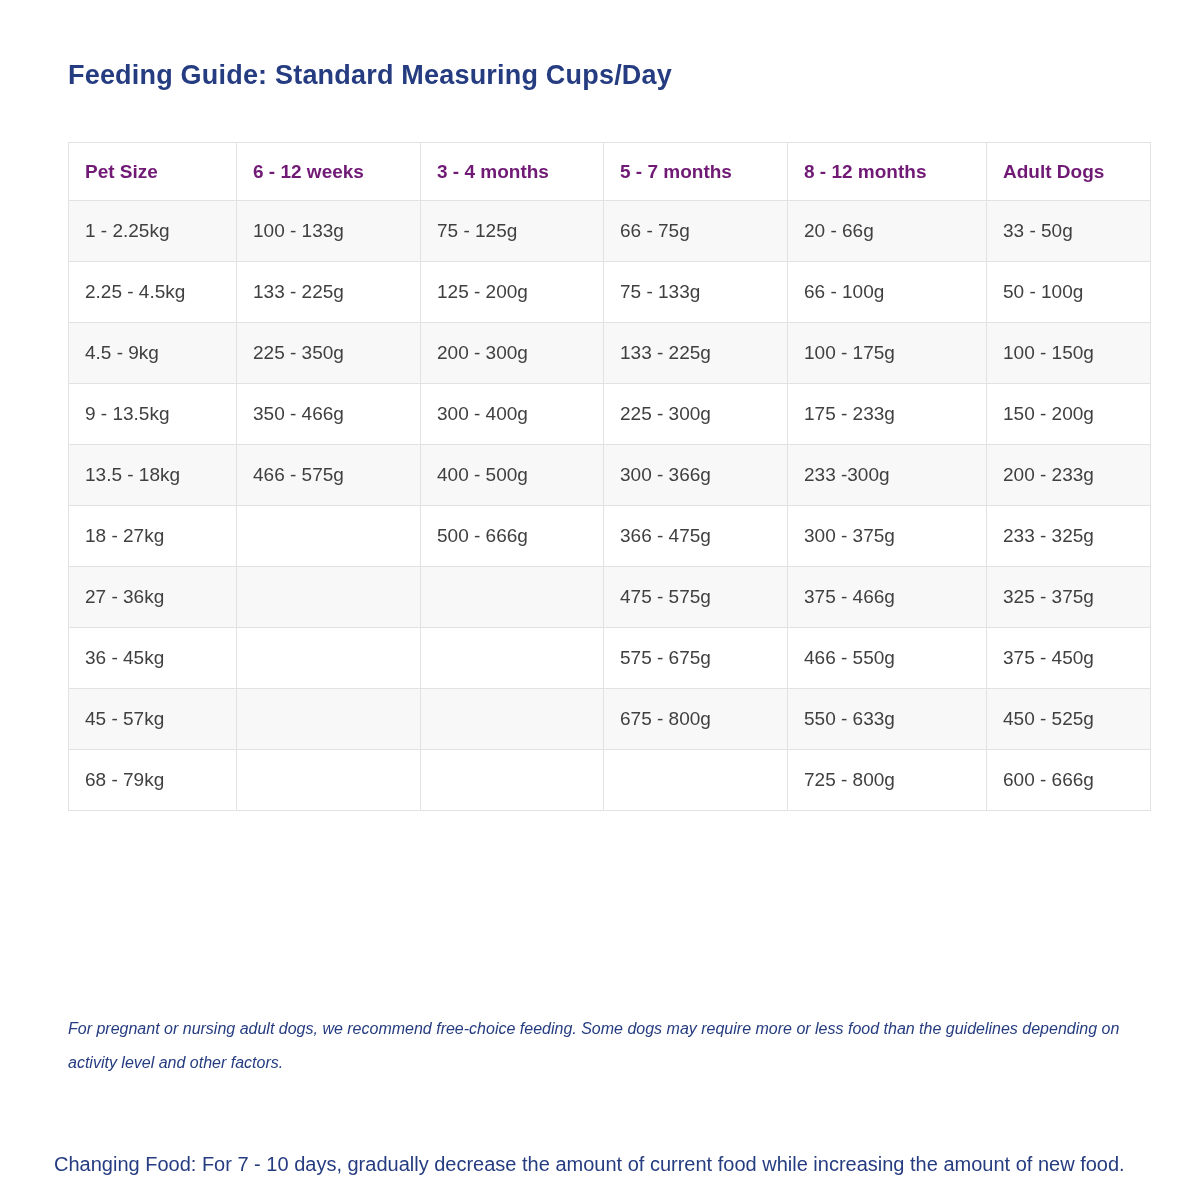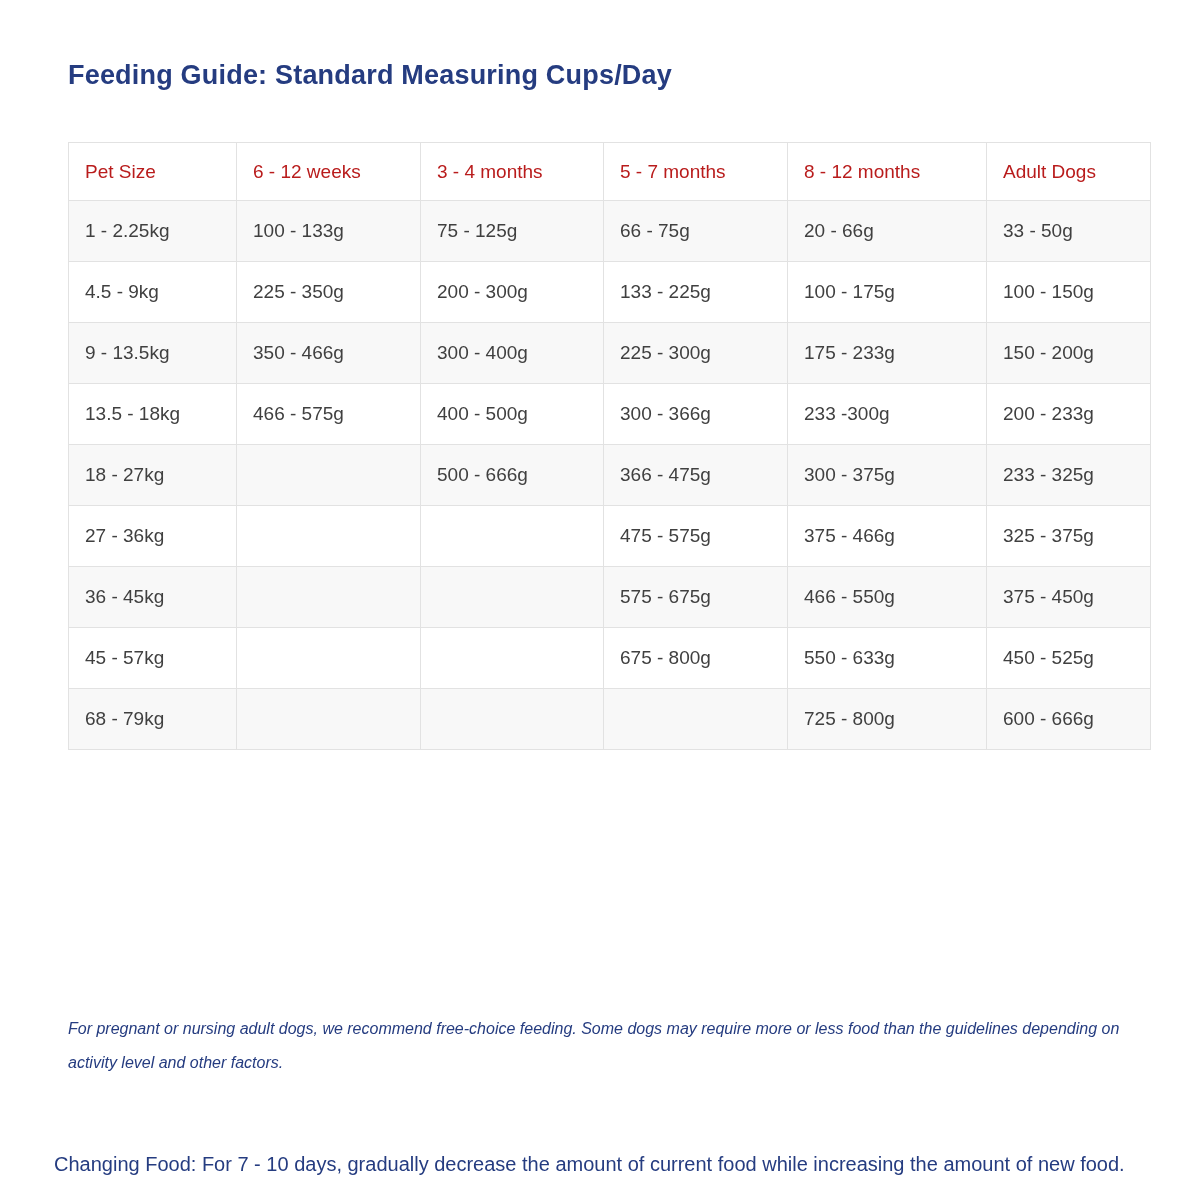--- a/index.html
+++ b/index.html
@@ -44,22 +44,22 @@
     border: 1px solid #e2e2e2;
     padding: 0 16px;
     text-align: left;
     vertical-align: middle;
     font-size: 19px;
     white-space: nowrap;
     overflow: hidden;
   }
   .feeding-table th {
     height: 58px;
-    font-weight: 400;
-    color: #b91c1c;
+    font-weight: 700;
+    color: #701a75;
     background: #ffffff;
   }
   .feeding-table td {
     height: 61px;
     color: #404040;
     background: #ffffff;
   }
   .feeding-table tbody tr:nth-child(odd) td { background: #f8f8f8; }
 
   .note-pregnant {
@@ -111,20 +111,28 @@
     <tbody>
       <tr>
         <td>1 - 2.25kg</td>
         <td>100 - 133g</td>
         <td>75 - 125g</td>
         <td>66 - 75g</td>
         <td>20 - 66g</td>
         <td>33 - 50g</td>
       </tr>
       <tr>
+        <td>2.25 - 4.5kg</td>
+        <td>133 - 225g</td>
+        <td>125 - 200g</td>
+        <td>75 - 133g</td>
+        <td>66 - 100g</td>
+        <td>50 - 100g</td>
+      </tr>
+      <tr>
         <td>4.5 - 9kg</td>
         <td>225 - 350g</td>
         <td>200 - 300g</td>
         <td>133 - 225g</td>
         <td>100 - 175g</td>
         <td>100 - 150g</td>
       </tr>
       <tr>
         <td>9 - 13.5kg</td>
         <td>350 - 466g</td>

